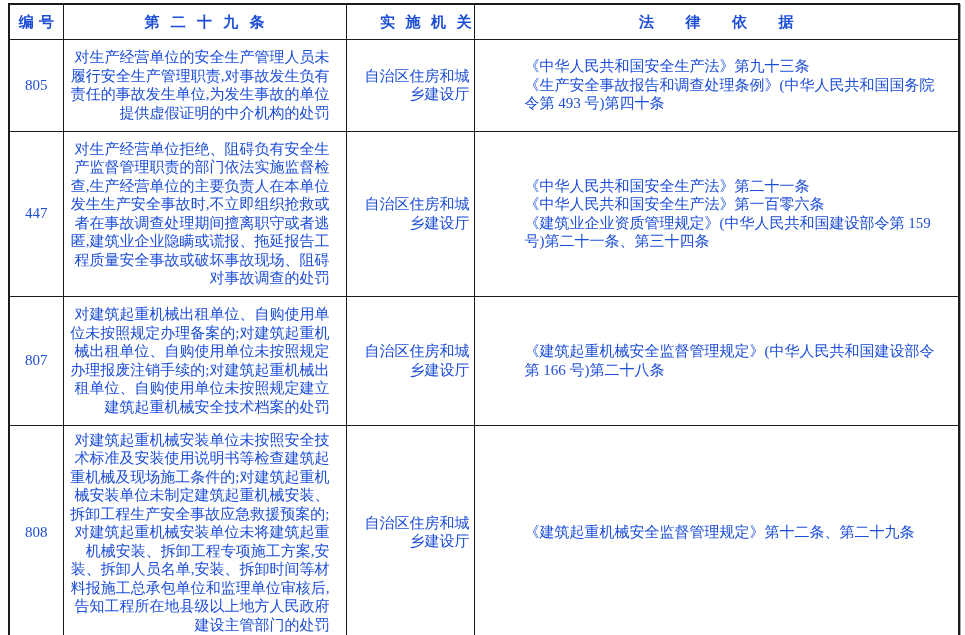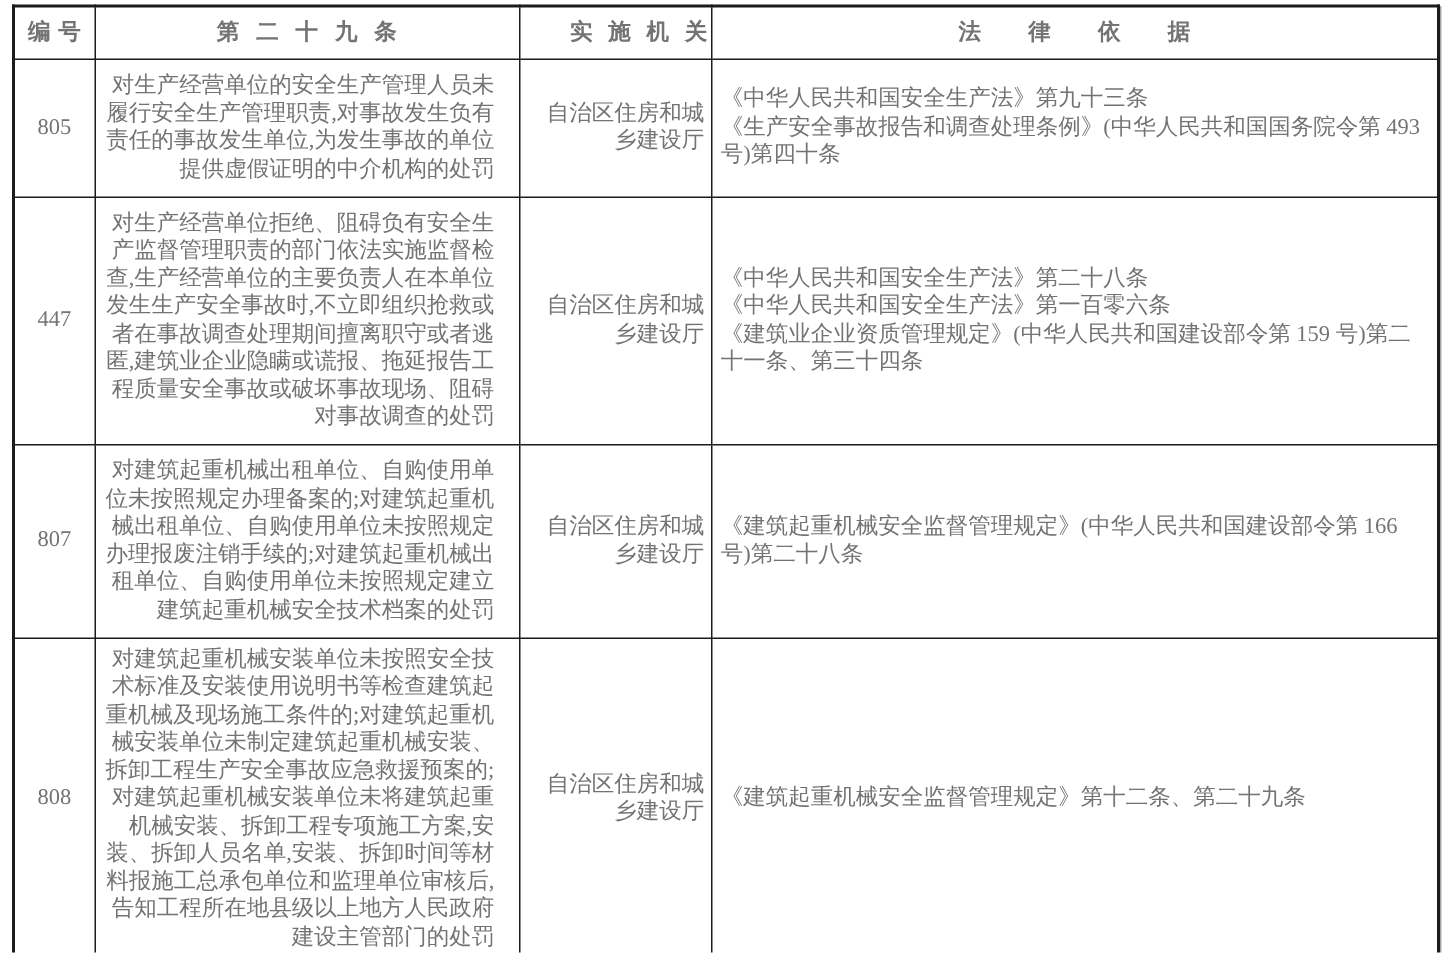--- a/index.html
+++ b/index.html
@@ -8,21 +8,21 @@
     background: #ffffff;
     width: 965px;
     height: 635px;
     overflow: hidden;
   }
   .page {
     position: relative;
     width: 965px;
     height: 635px;
     font-family: "Liberation Serif", "DejaVu Serif", serif;
-    color: #737373;
+    color: #1d4ed8;
   }
   table.permits {
     position: absolute;
     left: 8px;
     top: 3px;
     width: 950px;
     border-collapse: collapse;
     table-layout: fixed;
     border: 2px solid #1b1b1b;
     box-shadow: 1px 1px 0 rgba(0,0,0,0.35);
@@ -69,20 +69,21 @@
   td.cell-agency {
     text-align: right;
     padding: 5px 4px 5px 7px;
   }
   td.cell-legal {
     text-align: left;
     padding: 5px 11px 5px 6px;
   }
   td.cell-legal .legal-line {
     display: block;
+    margin-left: 44px;
   }
 </style>
 </head>
 <body>
 
 <div class="page">
   <table class="permits">
     <colgroup>
       <col class="c-id">
       <col class="c-name">
@@ -105,21 +106,21 @@
         <td class="cell-legal">
             <span class="legal-line">《中华人民共和国安全生产法》第九十三条</span>
             <span class="legal-line">《生产安全事故报告和调查处理条例》(中华人民共和国国务院令第 493 号)第四十条</span>
           </td>
       </tr>
       <tr class="row-806">
         <td class="cell-id">447</td>
         <td class="cell-name">对生产经营单位拒绝、阻碍负有安全生产监督管理职责的部门依法实施监督检查,生产经营单位的主要负责人在本单位发生生产安全事故时,不立即组织抢救或者在事故调查处理期间擅离职守或者逃匿,建筑业企业隐瞒或谎报、拖延报告工程质量安全事故或破坏事故现场、阻碍对事故调查的处罚</td>
         <td class="cell-agency">自治区住房和城乡建设厅</td>
         <td class="cell-legal">
-            <span class="legal-line">《中华人民共和国安全生产法》第二十八条</span>
+            <span class="legal-line">《中华人民共和国安全生产法》第二十一条</span>
             <span class="legal-line">《中华人民共和国安全生产法》第一百零六条</span>
             <span class="legal-line">《建筑业企业资质管理规定》(中华人民共和国建设部令第 159 号)第二十一条、第三十四条</span>
           </td>
       </tr>
       <tr class="row-807">
         <td class="cell-id">807</td>
         <td class="cell-name">对建筑起重机械出租单位、自购使用单位未按照规定办理备案的;对建筑起重机械出租单位、自购使用单位未按照规定办理报废注销手续的;对建筑起重机械出租单位、自购使用单位未按照规定建立建筑起重机械安全技术档案的处罚</td>
         <td class="cell-agency">自治区住房和城乡建设厅</td>
         <td class="cell-legal">
             <span class="legal-line">《建筑起重机械安全监督管理规定》(中华人民共和国建设部令第 166 号)第二十八条</span>

